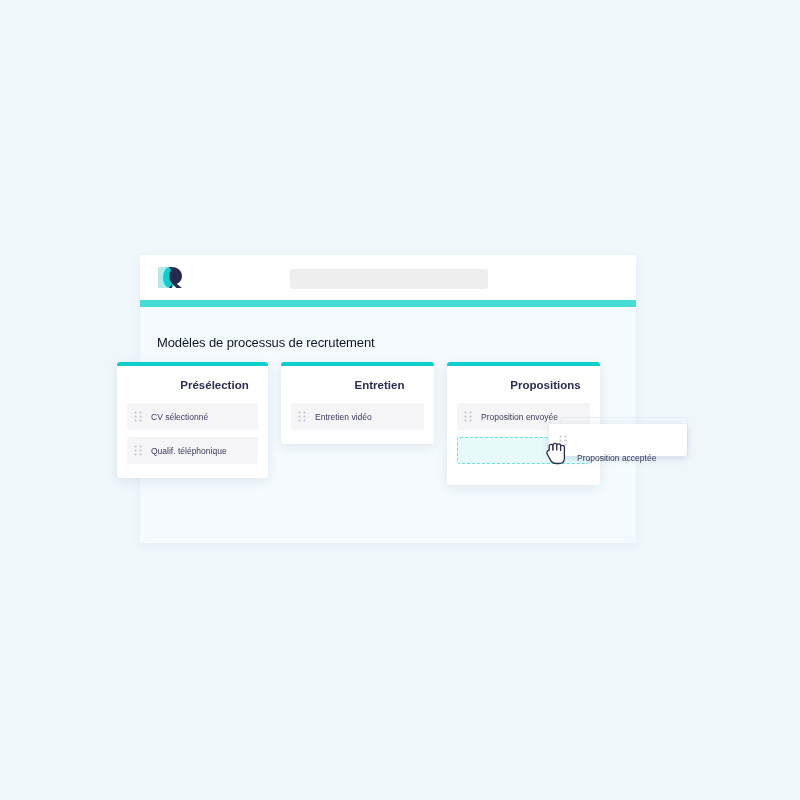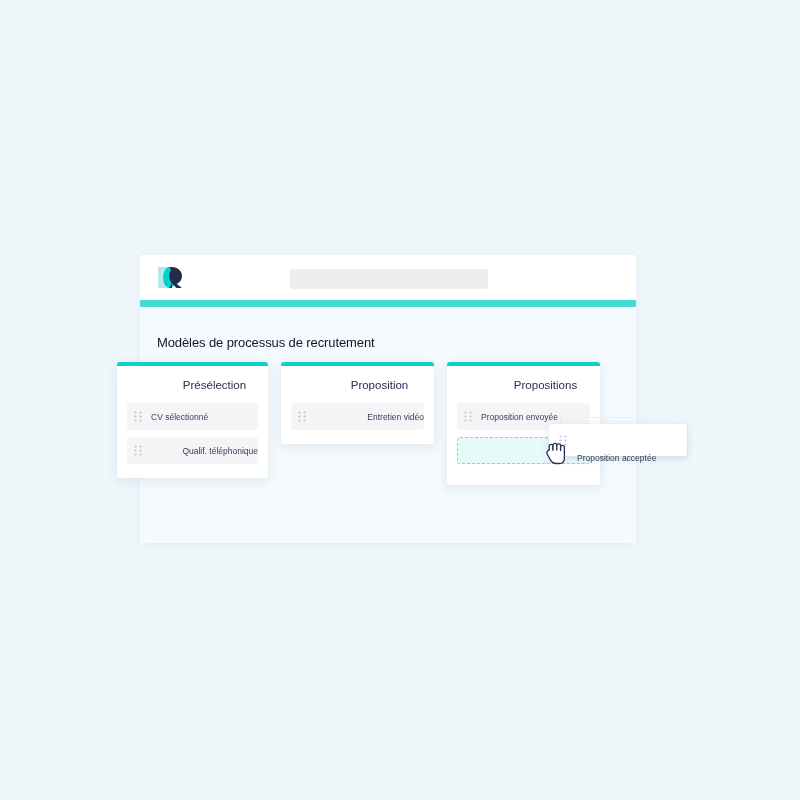--- a/index.html
+++ b/index.html
@@ -104,38 +104,38 @@
     left: 0; top: 0;
     width: 100%;
     height: 4px;
     background: #0fcfcc;
     border-radius: 3px 3px 0 0;
   }
   .column-title {
     margin-top: 17px;
     text-align: center;
     font-size: 11.5px;
-    font-weight: normal;
+    font-weight: bold;
     color: #2b2d54;
     padding-left: 44px;
   }
   .cards {
     margin-top: 12px;
     padding: 0 10px 14px 10px;
   }
   .card {
     position: relative;
     height: 27px;
     background: #f5f5f7;
     border-radius: 3px;
     margin-bottom: 7px;
     display: flex;
     align-items: center;
   }
-  .card:last-child { margin-bottom: 0; justify-content: space-between; }
+  .card:last-child { margin-bottom: 0; }
 
   .handle {
     width: 8px;
     height: 11px;
     margin-left: 7px;
     margin-right: 9px;
     flex: 0 0 auto;
   }
   .handle svg { display:block; }
 
@@ -257,21 +257,21 @@
             <circle cx="6.5" cy="9.5" r="1.1" fill="#c3c5ce"></circle>
           </svg>
         </span>
         <span class="card-label">Qualif. téléphonique</span>
       </div>
 
     </div>
   </div>
 
   <div class="column" id="col-entret">
-    <div class="column-title">Proposition</div>
+    <div class="column-title">Entretien</div>
     <div class="cards">
 
       <div class="card">
         <span class="handle">
           <svg width="8" height="11" viewBox="0 0 8 11">
             <circle cx="1.5" cy="1.5" r="1.1" fill="#c3c5ce"></circle>
             <circle cx="6.5" cy="1.5" r="1.1" fill="#c3c5ce"></circle>
             <circle cx="1.5" cy="5.5" r="1.1" fill="#c3c5ce"></circle>
             <circle cx="6.5" cy="5.5" r="1.1" fill="#c3c5ce"></circle>
             <circle cx="1.5" cy="9.5" r="1.1" fill="#c3c5ce"></circle>

